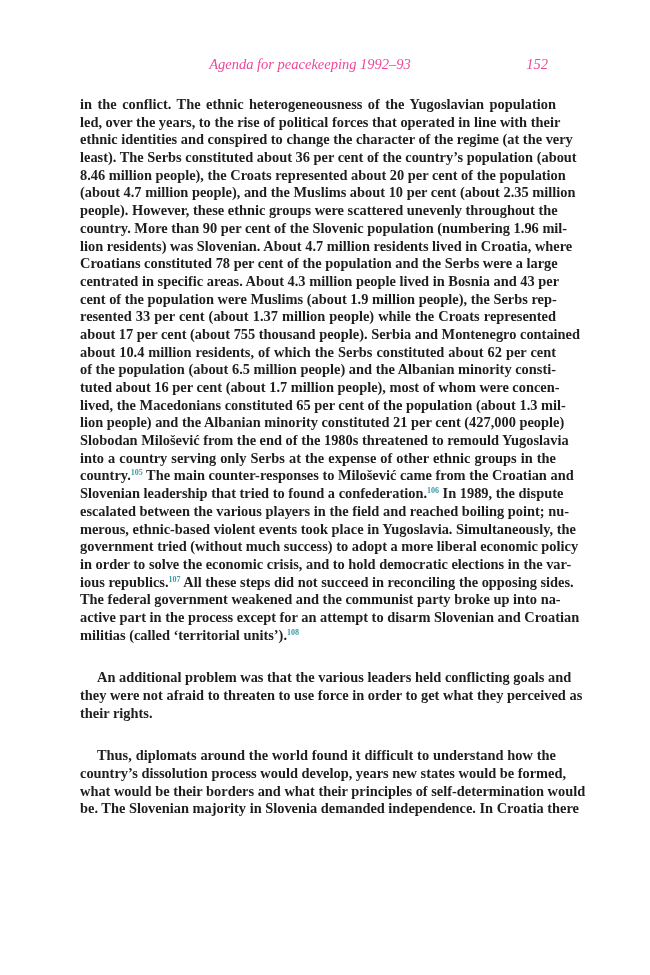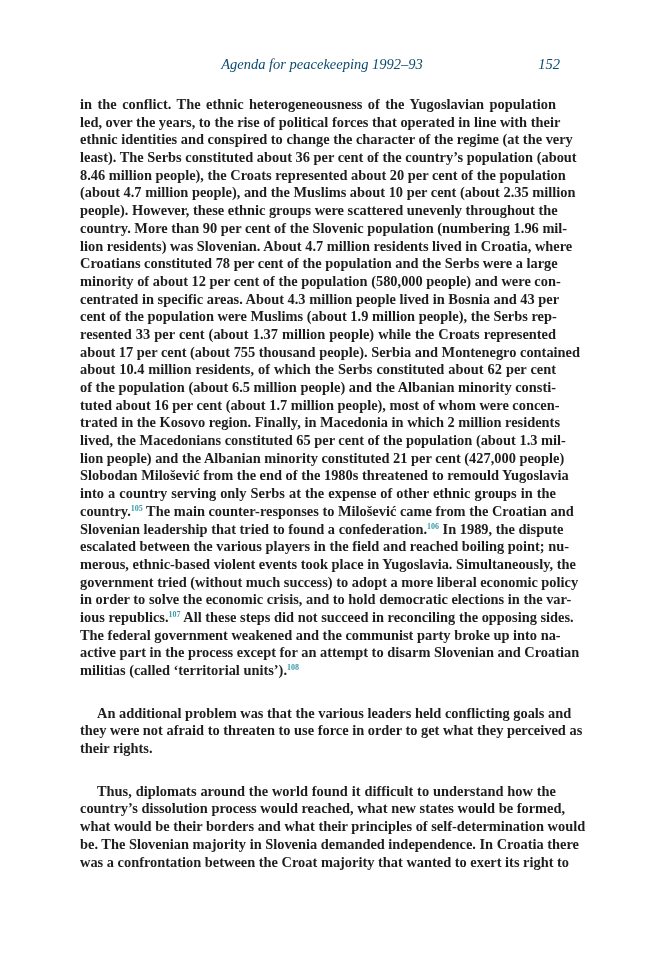--- a/index.html
+++ b/index.html
@@ -1,20 +1,20 @@
 <!DOCTYPE html>
 <html><head>
 <meta charset="utf-8">
 <style>
   html, body { margin: 0; padding: 0; background: #ffffff; }
   body { width: 650px; height: 975px; position: relative; overflow: hidden; }
   .page { position: absolute; left: 0; top: 0; width: 650px; height: 975px; background: #fff; }
-  .header { position: absolute; top: 56px; left: 84px; width: 476px; height: 20px;
+  .header { position: absolute; top: 56px; left: 72px; width: 476px; height: 20px;
             font-family: "Liberation Serif", "DejaVu Serif", serif; font-style: italic;
-            font-size: 14.5px; color: #0c4a6e; }
+            font-size: 14.5px; color: #ec4899; }
   .header .running-title { position: absolute; left: 0; width: 416px; text-align: center; left: 80px; }
   .header .running-title { left: 0; width: 476px; }
   .header .page-number { position: absolute; right: 0; top: 0; }
   .body { position: absolute; top: 96px; left: 80px; width: 476px;
           font-family: "Liberation Serif", "DejaVu Serif", serif; font-size: 14.4px;
           color: #1e1e1e; line-height: 17.7px; }
   .line { display: block; height: 17.7px; white-space: nowrap; text-align: justify; text-align-last: justify; font-weight: bold; }
   .line.last { text-align-last: left; }
   .line.indent { padding-left: 17px; margin-top: 25px; }
   sup.fn { font-size: 8px; color: #3a9aa8; vertical-align: 5px; line-height: 0; }
@@ -34,29 +34,27 @@
       <span class="line">in the conflict. The ethnic heterogeneousness of the Yugoslavian population</span>
       <span class="line">led, over the years, to the rise of political forces that operated in line with their</span>
       <span class="line">ethnic identities and conspired to change the character of the regime (at the very</span>
       <span class="line">least). The Serbs constituted about 36 per cent of the country’s population (about</span>
       <span class="line">8.46 million people), the Croats represented about 20 per cent of the population</span>
       <span class="line">(about 4.7 million people), and the Muslims about 10 per cent (about 2.35 million</span>
       <span class="line">people). However, these ethnic groups were scattered unevenly throughout the</span>
       <span class="line">country. More than 90 per cent of the Slovenic population (numbering 1.96 mil-</span>
       <span class="line">lion residents) was Slovenian. About 4.7 million residents lived in Croatia, where</span>
       <span class="line">Croatians constituted 78 per cent of the population and the Serbs were a large</span>
-      <span class="line">minority of about 12 per cent of the population (580,000 people) and were con-</span>
       <span class="line">centrated in specific areas. About 4.3 million people lived in Bosnia and 43 per</span>
       <span class="line">cent of the population were Muslims (about 1.9 million people), the Serbs rep-</span>
       <span class="line">resented 33 per cent (about 1.37 million people) while the Croats represented</span>
       <span class="line">about 17 per cent (about 755 thousand people). Serbia and Montenegro contained</span>
       <span class="line">about 10.4 million residents, of which the Serbs constituted about 62 per cent</span>
       <span class="line">of the population (about 6.5 million people) and the Albanian minority consti-</span>
       <span class="line">tuted about 16 per cent (about 1.7 million people), most of whom were concen-</span>
-      <span class="line">trated in the Kosovo region. Finally, in Macedonia in which 2 million residents</span>
       <span class="line">lived, the Macedonians constituted 65 per cent of the population (about 1.3 mil-</span>
       <span class="line">lion people) and the Albanian minority constituted 21 per cent (427,000 people)</span>
       <span class="line">Slobodan Milošević from the end of the 1980s threatened to remould Yugoslavia</span>
       <span class="line">into a country serving only Serbs at the expense of other ethnic groups in the</span>
       <span class="line"><span>country.</span><sup class="fn">105</sup><span> The main counter-responses to Milošević came from the Croatian and</span></span>
       <span class="line"><span>Slovenian leadership that tried to found a confederation.</span><sup class="fn">106</sup><span> In 1989, the dispute</span></span>
       <span class="line">escalated between the various players in the field and reached boiling point; nu-</span>
       <span class="line">merous, ethnic-based violent events took place in Yugoslavia. Simultaneously, the</span>
       <span class="line">government tried (without much success) to adopt a more liberal economic policy</span>
       <span class="line">in order to solve the economic crisis, and to hold democratic elections in the var-</span>
@@ -67,19 +65,18 @@
     </div>
 
     <div>
       <span class="line indent">An additional problem was that the various leaders held conflicting goals and</span>
       <span class="line">they were not afraid to threaten to use force in order to get what they perceived as</span>
       <span class="line last">their rights.</span>
     </div>
 
     <div>
       <span class="line indent">Thus, diplomats around the world found it difficult to understand how the</span>
-      <span class="line">country’s dissolution process would reached, what new states would be formed,</span>
+      <span class="line">country’s dissolution process would develop, years new states would be formed,</span>
       <span class="line">what would be their borders and what their principles of self-determination would</span>
       <span class="line">be. The Slovenian majority in Slovenia demanded independence. In Croatia there</span>
-      <span class="line">was a confrontation between the Croat majority that wanted to exert its right to</span>
     </div>
   </div>
 </div>
 
 </body></html>

